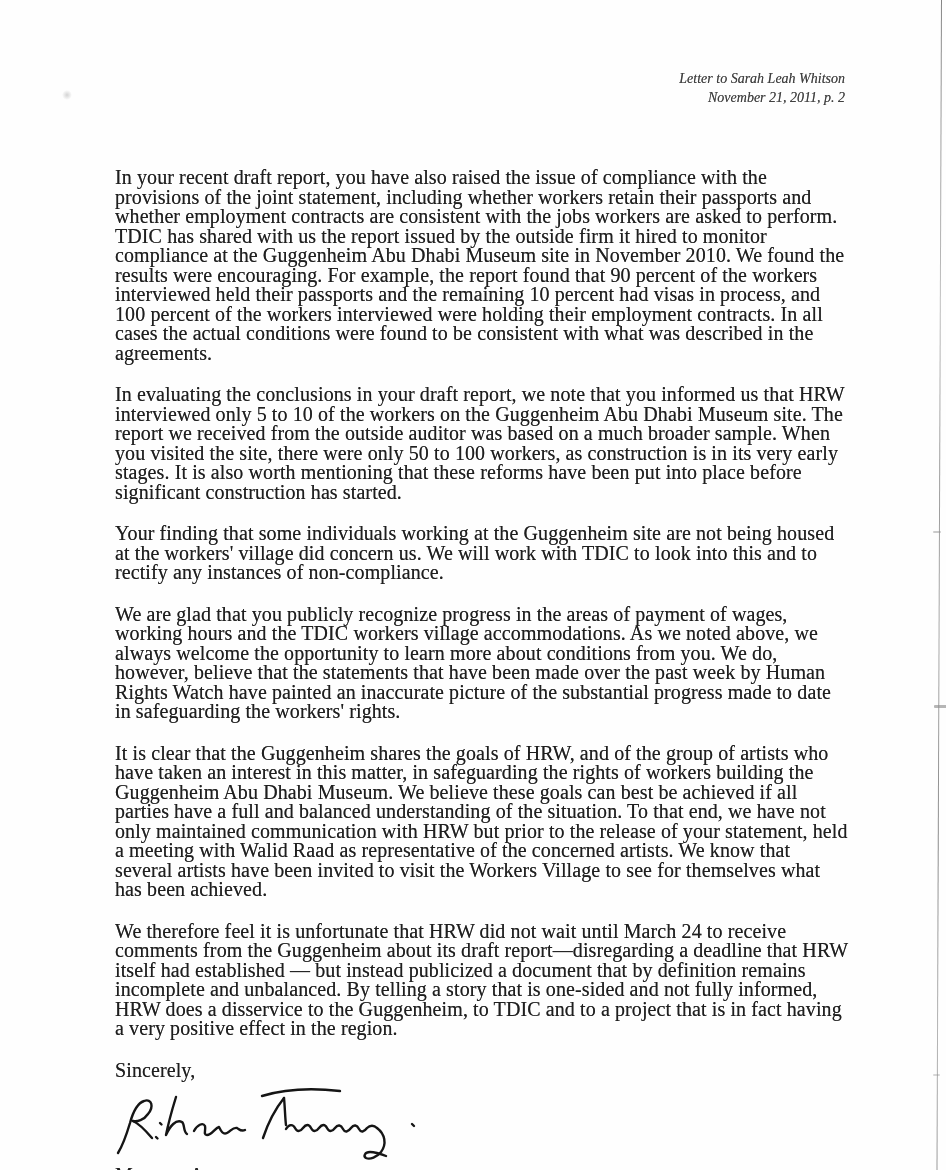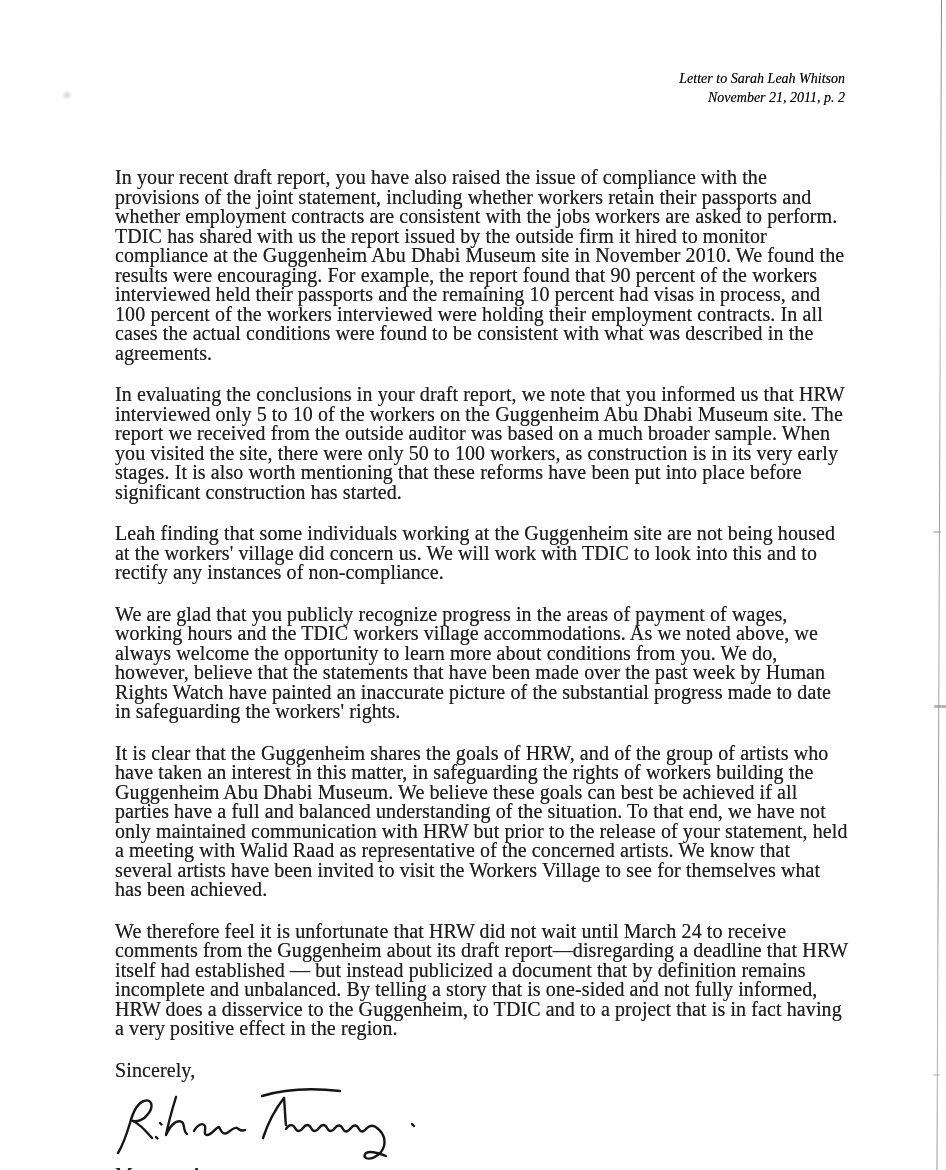--- a/index.html
+++ b/index.html
@@ -47,21 +47,21 @@
   }
   
   .letter-header {
     position: absolute;
     top: 70px;
     right: 101px;
     text-align: right;
     font-style: italic;
     font-size: 14px;
     line-height: 18.5px;
-    color: #000000;
+    color: #404040;
     text-shadow: 0 0 .5px rgba(40,40,40,.6);
   }
   
   .letter-body {
     position: absolute;
     left: 115px;
     top: 168px;
     width: 734px;
     font-size: 20px;
     line-height: 19.5px;
@@ -96,21 +96,21 @@
   <div class="smudge"></div>
 
   <div class="letter-header">
     <div>Letter to Sarah Leah Whitson</div>
     <div>November 21, 2011, p. 2</div>
   </div>
 
   <div class="letter-body">
     <p>In your recent draft report, you have also raised the issue of compliance with the provisions of the joint statement, including whether workers retain their passports and whether employment contracts are consistent with the jobs workers are asked to perform. TDIC has shared with us the report issued by the outside firm it hired to monitor compliance at the Guggenheim Abu Dhabi Museum site in November 2010.  We found the results were encouraging.  For example, the report found that 90 percent of the workers interviewed held their passports and the remaining 10 percent had visas in process, and 100 percent of the workers interviewed were holding their employment contracts. In all cases the actual conditions were found to be consistent with what was described in the agreements.</p>
     <p>In evaluating the conclusions in your draft report, we note that you informed us that HRW interviewed only 5 to 10 of the workers on the Guggenheim Abu Dhabi Museum site. The report we received from the outside auditor was based on a much broader sample.  When you visited the site, there were only 50 to 100 workers, as construction is in its very early stages.  It is also worth mentioning that these reforms have been put into place before significant construction has started.</p>
-    <p>Leah finding that some individuals working at the Guggenheim site are not being housed at the workers' village did concern us. We will work with TDIC to look into this and to rectify any instances of non-compliance.</p>
+    <p>Your finding that some individuals working at the Guggenheim site are not being housed at the workers' village did concern us. We will work with TDIC to look into this and to rectify any instances of non-compliance.</p>
     <p>We are glad that you publicly recognize progress in the areas of payment of wages, working hours and the TDIC workers village accommodations. As we noted above, we always welcome the opportunity to learn more about conditions from you.  We do, however, believe that the statements that have been made over the past week by Human Rights Watch have painted an inaccurate picture of the substantial progress made to date in safeguarding the workers' rights.</p>
     <p>It is clear that the Guggenheim shares the goals of HRW, and of the group of artists who have taken an interest in this matter, in safeguarding the rights of workers building the Guggenheim Abu Dhabi Museum. We believe these goals can best be achieved if all parties have a full and balanced understanding of the situation.  To that end, we have not only maintained communication with HRW but prior to the release of your statement, held a meeting with Walid Raad as representative of the concerned artists. We know that several artists have been invited to visit the Workers Village to see for themselves what has been achieved.</p>
     <p>We therefore feel it is unfortunate that HRW did not wait until March 24 to receive comments from the Guggenheim about its draft report—disregarding a deadline that HRW itself had established — but instead publicized a document that by definition remains incomplete and unbalanced. By telling a story that is one-sided and not fully informed, HRW does a disservice to the Guggenheim, to TDIC and to a project that is in fact having a very positive effect in the region.</p>
 
     <p class="closing">Sincerely,</p>
 
     <div class="signature">
       <svg width="318" height="84" viewBox="0 0 318 84" xmlns="http://www.w3.org/2000/svg" aria-hidden="true">
         <g fill="none" stroke="#151515" stroke-width="2.4" stroke-linecap="round" stroke-linejoin="round">
 

